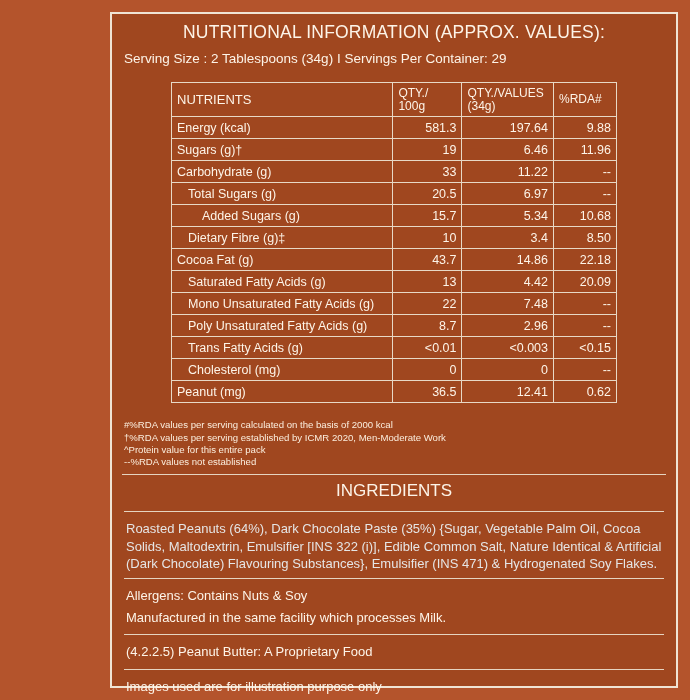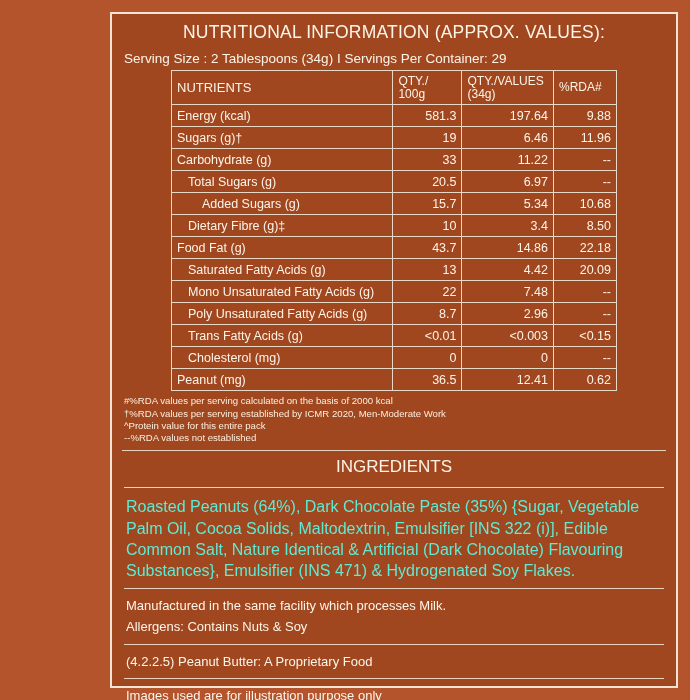--- a/index.html
+++ b/index.html
@@ -32,21 +32,21 @@
     letter-spacing: 0.2px;
     color: #fdf4e8;
   }
   .serving {
     font-size: 13.5px;
     padding: 2px 0 4px 12px;
     color: #fdf4e8;
   }
   table.nutri {
     width: 446px;
-    margin: 0 auto;
+    margin: 12px auto;
     border-collapse: collapse;
     font-size: 12.5px;
     color: #fdf4e8;
   }
   table.nutri th, table.nutri td {
     border: 1px solid #e8d9c6;
     padding: 3.5px 5px;
     font-weight: normal;
     vertical-align: middle;
   }
@@ -82,24 +82,24 @@
     color: #fdf4e8;
     border-top: 1px solid #e6d4c0;
     margin: 4px 10px 0 10px;
   }
   .hr {
     height: 1px;
     background: #e6d4c0;
     margin: 6px 12px;
   }
   .ingr-body {
-    font-size: 16px;
+    font-size: 13px;
     line-height: 1.33;
     padding: 2px 14px 0 14px;
-    color: #5eead4;
+    color: #e5e5e5;
   }
   .block {
     font-size: 13px;
     line-height: 1.35;
     padding: 2px 14px;
     color: #fdf4e8;
   }
 </style>
 </head>
 <body>
@@ -150,21 +150,21 @@
           <td class="num">5.34</td>
           <td class="num">10.68</td>
         </tr>
         <tr>
           <td class="name ind1">Dietary Fibre (g)‡</td>
           <td class="num">10</td>
           <td class="num">3.4</td>
           <td class="num">8.50</td>
         </tr>
         <tr>
-          <td class="name">Food Fat (g)</td>
+          <td class="name">Cocoa Fat (g)</td>
           <td class="num">43.7</td>
           <td class="num">14.86</td>
           <td class="num">22.18</td>
         </tr>
         <tr>
           <td class="name ind1">Saturated Fatty Acids (g)</td>
           <td class="num">13</td>
           <td class="num">4.42</td>
           <td class="num">20.09</td>
         </tr>
@@ -206,22 +206,22 @@
     <div>†%RDA values per serving established by ICMR 2020, Men-Moderate Work</div>
     <div>^Protein value for this entire pack</div>
     <div>--%RDA values not established</div>
   </div>
 
   <div class="ingr-title">INGREDIENTS</div>
   <div class="hr"></div>
   <div class="ingr-body">Roasted Peanuts (64%), Dark Chocolate Paste (35%) {Sugar, Vegetable Palm Oil, Cocoa Solids, Maltodextrin, Emulsifier [INS 322 (i)], Edible Common Salt, Nature Identical &amp; Artificial (Dark Chocolate) Flavouring Substances}, Emulsifier (INS 471) &amp; Hydrogenated Soy Flakes.</div>
 
   <div class="hr"></div>
+  <div class="block">Allergens: Contains Nuts &amp; Soy</div>
   <div class="block">Manufactured in the same facility which processes Milk.</div>
-  <div class="block">Allergens: Contains Nuts &amp; Soy</div>
 
   <div class="hr"></div>
   <div class="block">(4.2.2.5) Peanut Butter: A Proprietary Food</div>
 
   <div class="hr"></div>
   <div class="block">Images used are for illustration purpose only</div>
 
 </div>
 
 </body></html>

